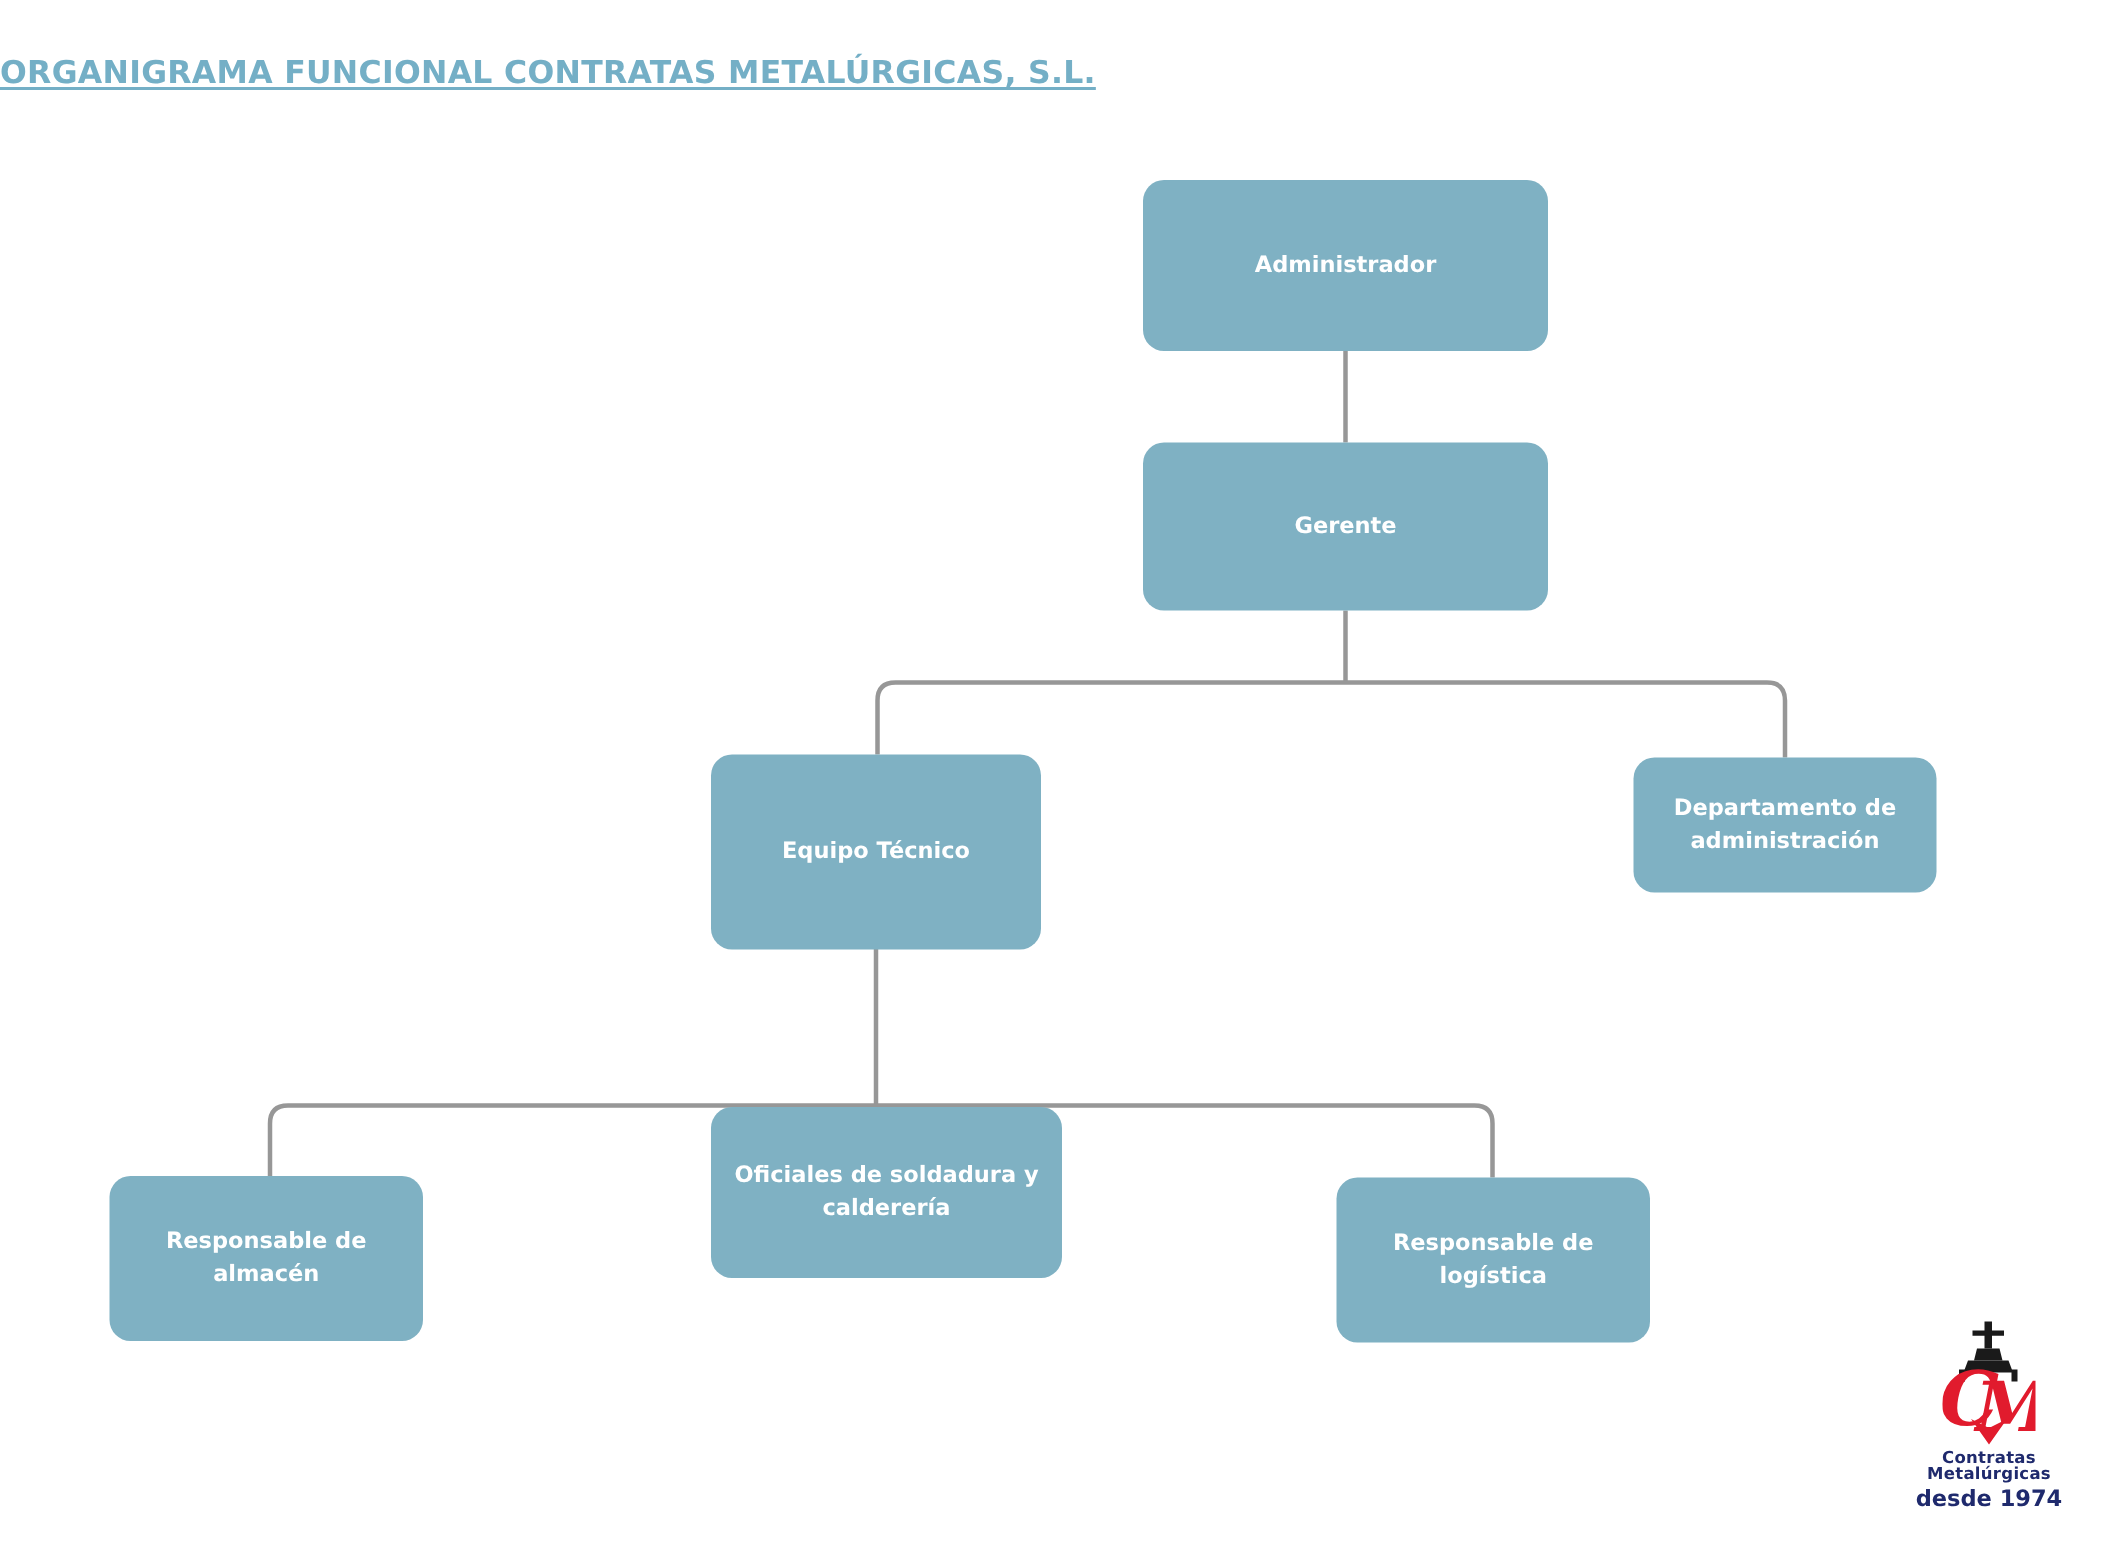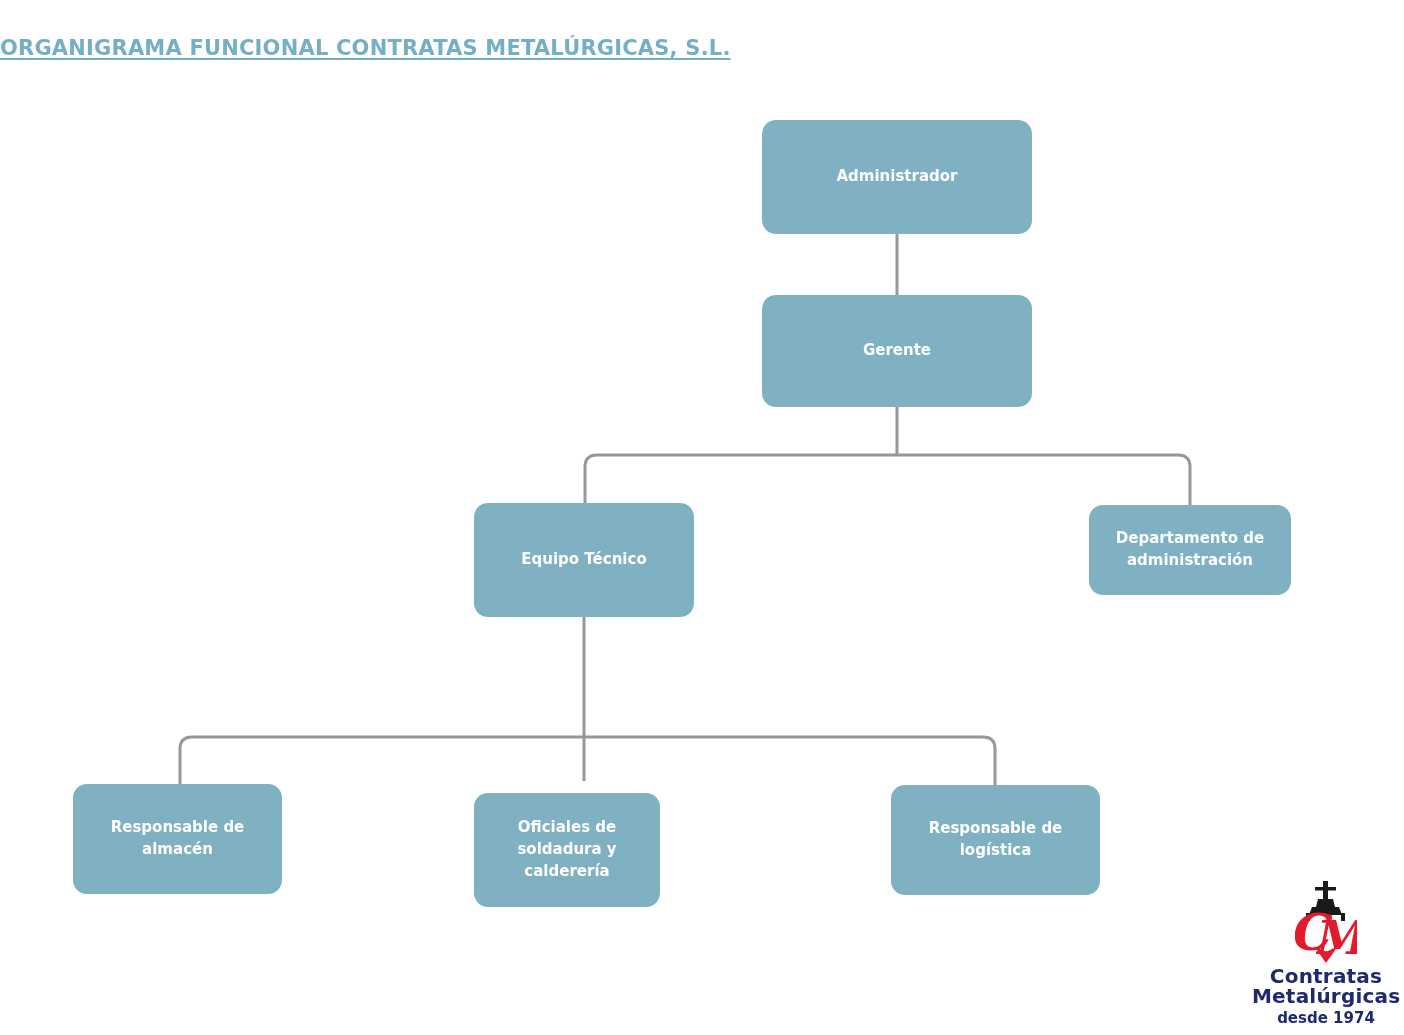--- a/index.html
+++ b/index.html
@@ -61,21 +61,21 @@
     text-align:center;
   }
   .logo-ship{
     display:block;
     margin:0 auto;
     width:62px;height:84px;
   }
   .logo-name{
     color:var(--logo-navy);
     font-weight:bold;
-    font-size:20px;
+    font-size:11px;
     line-height:1.02;
     letter-spacing:0.2px;
     margin-top:2px;
   }
   .logo-tagline{
     color:var(--logo-navy);
     font-weight:bold;
     font-size:15px;
     margin-top:2px;
   }
@@ -94,33 +94,33 @@
 </svg>
 
 <div class="node" style="left:762px;top:120px;width:270px;height:114px">
   <span>Administrador</span>
 </div>
 
 <div class="node" style="left:762px;top:295px;width:270px;height:112px">
   <span>Gerente</span>
 </div>
 
-<div class="node" style="left:474px;top:503px;width:220px;height:114px">
+<div class="node" style="left:474px;top:503px;width:220px;height:130px">
   <span>Equipo Técnico</span>
 </div>
 
 <div class="node" style="left:1089px;top:505px;width:202px;height:90px">
   <span>Departamento de administración</span>
 </div>
 
 <div class="node" style="left:73px;top:784px;width:209px;height:110px;padding:0 2px;">
   <span>Responsable de almacén</span>
 </div>
 
-<div class="node" style="left:474px;top:793px;width:186px;height:114px">
+<div class="node" style="left:474px;top:738px;width:234px;height:114px">
   <span>Oficiales de soldadura y calderería</span>
 </div>
 
 <div class="node" style="left:891px;top:785px;width:209px;height:110px;padding:0 2px;">
   <span>Responsable de logística</span>
 </div>
 
 <div class="logo">
   <svg class="logo-ship" viewBox="0 0 62 84" xmlns="http://www.w3.org/2000/svg">
 

